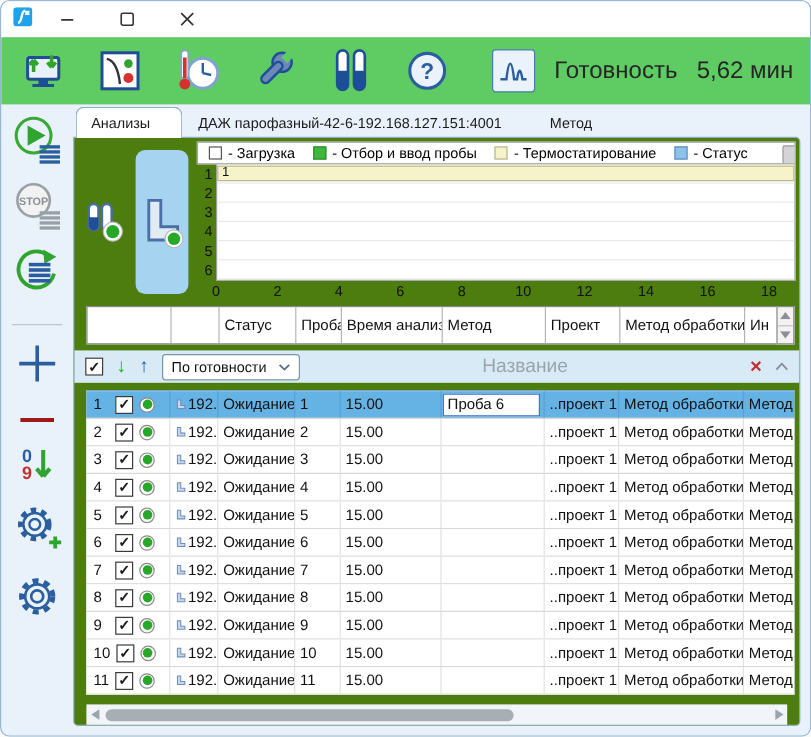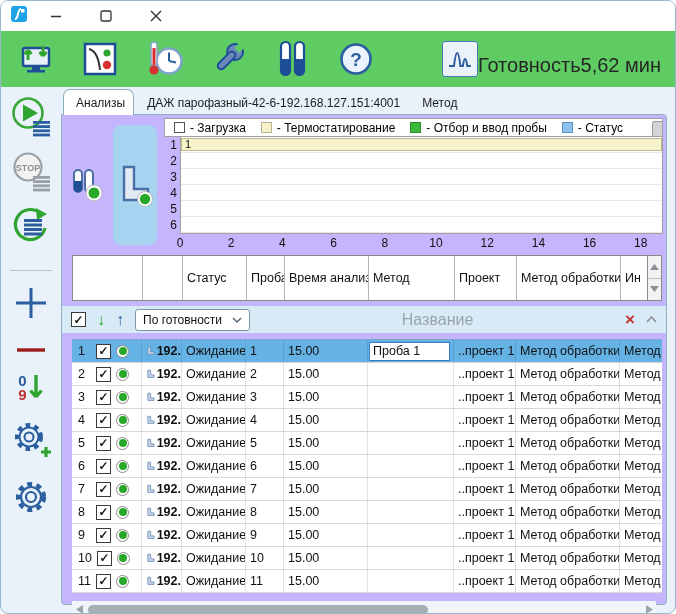--- a/index.html
+++ b/index.html
@@ -5,60 +5,60 @@
   *{margin:0;padding:0;box-sizing:border-box;font-family:"Liberation Sans",sans-serif;}
   html,body{width:676px;height:614px;background:#fff;}
   .window{width:676px;height:614px;border:1px solid #98B8D2;border-radius:8px;background:#E9F2FA;overflow:hidden;display:flex;flex-direction:column;}
   
   .titlebar{height:30px;background:#fff;display:flex;align-items:center;padding-left:10px;gap:8px;flex:0 0 auto;}
   .titlebar .title{font-size:12px;color:#1b1b1b;flex:1;white-space:nowrap;overflow:hidden;}
   .win-btn{width:42px;height:30px;display:flex;align-items:center;justify-content:center;background:transparent;border:none;cursor:default;}
   
   .toolbar{height:56px;background:#5ECC63;display:flex;align-items:center;padding:0 14px;gap:22px;flex:0 0 auto;}
   .tool-btn{width:42px;height:42px;display:flex;align-items:center;justify-content:center;background:transparent;border:none;}
-  .readiness{margin-left:auto;display:flex;align-items:flex-end;gap:0;}
+  .readiness{margin-left:auto;display:flex;align-items:center;gap:16px;}
   .readiness-box{width:36px;height:36px;background:#EAF2FB;border:1px solid #4A7AB5;border-radius:3px;display:flex;align-items:center;justify-content:center;}
   .readiness-txt{font-size:20px;color:#262626;}
   
   .body{flex:1;display:flex;min-height:0;}
   .sidebar{width:60px;display:flex;flex-direction:column;align-items:center;padding-top:8px;flex:0 0 auto;}
   .sb-btn{background:transparent;border:none;display:flex;align-items:flex-start;justify-content:center;margin-bottom:13px;}
   .sb-divider{width:42px;border-top:1px solid #B9C4CC;margin:8px 0 14px 0;}
   .renum{display:flex;align-items:center;gap:1px;}
   .renum .digits{display:flex;flex-direction:column;line-height:14px;font-weight:bold;font-size:15px;}
   .renum .d0{color:#2A5E9E;}
   .renum .d9{color:#C03030;}
   .main{flex:1;display:flex;flex-direction:column;padding-right:8px;min-width:0;}
   
   .tabbar{height:28px;display:flex;align-items:flex-end;padding-left:2px;flex:0 0 auto;}
-  .tab{font-size:12px;color:#1b1b1b;padding:6px 8px 5px 12px;border:1px solid transparent;border-bottom:none;white-space:nowrap;position:relative;}
+  .tab{font-size:12px;color:#1b1b1b;padding:6px 26px 5px 12px;border:1px solid transparent;border-bottom:none;white-space:nowrap;position:relative;}
   .tab.active{background:#fff;border-color:#8FAEBE;border-radius:7px 7px 0 0;z-index:3;}
   
-  .panel{flex:1;background:#c4b5fd;border:1px solid #8FAEBE;border-radius:0 4px 4px 4px;display:flex;flex-direction:column;min-height:0;margin-bottom:8px;margin-top:-1px;position:relative;z-index:1;}
+  .panel{flex:1;background:#4d7c0f;border:1px solid #8FAEBE;border-radius:0 4px 4px 4px;display:flex;flex-direction:column;min-height:0;margin-bottom:8px;margin-top:-1px;position:relative;z-index:1;}
   
   .chart-sec{display:flex;height:136px;flex:0 0 auto;padding-top:3px;}
   .devices{width:102px;display:flex;align-items:center;justify-content:center;gap:8px;flex:0 0 auto;}
   .device-btn{background:transparent;border:none;display:flex;align-items:center;justify-content:center;}
   .device-sampler{width:44px;height:120px;background:#A6D3EF;border-radius:8px;}
   .chart{flex:1;display:flex;flex-direction:column;min-width:0;padding-right:3px;}
   .legend{height:20px;background:#fff;border:1px solid #A0A0A0;display:flex;align-items:center;gap:15px;padding:0 9px;font-size:12px;position:relative;overflow:hidden;}
   .legend-item{display:flex;align-items:center;white-space:nowrap;}
   .sw{width:11px;height:11px;border:1px solid #555;display:inline-block;margin-right:5px;flex:0 0 auto;}
   .legend-stub{position:absolute;right:-2px;top:2px;width:12px;height:16px;background:#D4D4D4;border:1px solid #9a9a9a;border-radius:2px;}
   .plotwrap{flex:0 0 auto;display:flex;}
   .ylabels{width:16px;font-size:12px;color:#111;}
   .ylabel{height:16px;line-height:16px;text-align:right;padding-right:3px;}
   .plot{flex:1;background:#fff;border:1px solid #A0A0A0;border-top:none;position:relative;}
   .prow{height:16px;border-bottom:1px solid #E9E9E9;position:relative;}
   .gbar{position:absolute;top:1px;height:13px;background:#F6F2C9;border:1px solid #BDB98F;font-size:11px;line-height:11px;padding-left:3px;color:#111;}
   .xaxis{height:17px;position:relative;font-size:12px;color:#111;margin-left:16px;margin-right:3px;}
   .xtick{position:absolute;top:2px;transform:translateX(-50%);}
   
   .thead-wrap{margin:4px 4px 0 10px;position:relative;flex:0 0 auto;}
-  .thead{display:grid;grid-template-columns:70px 40px 64px 38px 84px 86px 62px 104px 1fr;height:46px;background:#fff;border:1px solid #8a8a8a;}
+  .thead{display:grid;grid-template-columns:70px 40px 64px 38px 84px 86px 62px 104px 1fr;height:32px;background:#fff;border:1px solid #8a8a8a;}
   .th{border-right:1px solid #b5b5b5;font-size:12.5px;color:#111;display:flex;align-items:center;padding-left:4px;overflow:hidden;white-space:nowrap;}
   .th:last-child{border-right:none;}
   .vspin{position:absolute;right:0;top:0;bottom:0;width:15px;background:#F2F2F2;border:1px solid #8a8a8a;display:flex;flex-direction:column;}
   .vspin button{flex:1;border:none;background:transparent;display:flex;align-items:center;justify-content:center;padding:0;}
   .vspin button:first-child{border-bottom:1px solid #c0c0c0;}
   
   .filter{height:27px;background:#D9EAF7;display:flex;align-items:center;gap:11px;padding:0 9px;margin-top:5px;flex:0 0 auto;}
   .cb{width:15px;height:15px;background:#fff;border:1px solid #3a3a3a;display:inline-flex;align-items:center;justify-content:center;font-size:12px;font-weight:bold;color:#1a1a1a;flex:0 0 auto;}
   .f-arrow{font-size:16px;font-weight:bold;background:transparent;border:none;line-height:16px;}
   .f-down{color:#2FA52F;}
@@ -72,21 +72,21 @@
   .trow{display:grid;grid-template-columns:70px 40px 64px 38px 84px 86px 62px 104px 1fr;height:23px;border-bottom:1px solid #D8D8D8;font-size:12.5px;color:#111;background:#fff;}
   .trow.sel{background:#65B2E5;}
   .trow.sel .cell{border-right-color:#5AA0D4;}
   .cell{display:flex;align-items:center;padding-left:4px;border-right:1px solid #E2E2E2;overflow:hidden;white-space:nowrap;}
   .cell:last-child{border-right:none;}
   .cell-num{gap:5px;padding-left:6px;}
   .cell-num .num{min-width:13px;}
   .dot{width:13px;height:13px;border-radius:50%;background:#fff;border:1px solid #8a8a8a;display:inline-flex;align-items:center;justify-content:center;flex:0 0 auto;}
   .dot::after{content:"";width:8px;height:8px;border-radius:50%;background:#28A828;}
   .editbox{background:#fff;border:1px solid #3C78C8;height:19px;flex:1;display:flex;align-items:center;padding-left:3px;margin-right:3px;color:#111;}
-  .cell-device{gap:2px;font-weight:bold;}
+  .cell-device{gap:2px;}
   
   .hscroll{height:17px;margin:8px 10px 0 10px;background:#F1F5F9;display:flex;align-items:center;position:relative;flex:0 0 auto;}
   .hs-arrow{width:14px;height:17px;background:transparent;border:none;display:flex;align-items:center;justify-content:center;}
   .hs-arrow.right{position:absolute;right:0;}
   .hs-thumb{position:absolute;left:16px;width:340px;height:10px;background:#A7AEB4;border-radius:5px;}
 </style>
 </head>
 <body>
 
 <div class="window">
@@ -282,26 +282,26 @@
             </button>
           </div>
           <div class="chart">
             <div class="legend" id="legend">
               <span class="legend-stub"></span>
             <span class="legend-item">
                   <span class="sw" style="background: rgb(255, 255, 255); border-color: rgb(85, 85, 85);"></span>
                   <span>- Загрузка</span>
                 </span>
                 <span class="legend-item">
+                  <span class="sw" style="background: rgb(61, 184, 61); border-color: rgb(46, 139, 46);"></span>
+                  <span>- Отбор и ввод пробы</span>
+                </span>
+                <span class="legend-item">
                   <span class="sw" style="background: rgb(246, 242, 201); border-color: rgb(184, 180, 142);"></span>
                   <span>- Термостатирование</span>
-                </span>
-                <span class="legend-item">
-                  <span class="sw" style="background: rgb(61, 184, 61); border-color: rgb(46, 139, 46);"></span>
-                  <span>- Отбор и ввод пробы</span>
                 </span>
                 <span class="legend-item">
                   <span class="sw" style="background: rgb(143, 194, 234); border-color: rgb(90, 143, 190);"></span>
                   <span>- Статус</span>
                 </span>
               </div>
             <div class="plotwrap">
               <div class="ylabels" id="ylabels">
                   <div class="ylabel">1</div>
                   <div class="ylabel">2</div>
@@ -391,21 +391,21 @@
               <div class="cell cell-device">
                 <svg width="14" height="14" viewBox="0 0 14 14">
                   <path d="M3 1 h4.5 v7.5 h5.5 v4 H3 z" fill="#C8D8EA" stroke="#6F8FB8" stroke-width="1.4"></path>
                 </svg>
                 <span>192.</span>
               </div>
               <div class="cell">Ожидание</div>
               <div class="cell">1</div>
               <div class="cell">15.00</div>
               <div class="cell" style="padding-left: 1px;">
-                <span class="editbox">Проба 1</span>
+                <span class="editbox">Проба 6</span>
               </div>
               <div class="cell">..проект 1</div>
               <div class="cell">Метод обработки</div>
               <div class="cell">Метод</div>
             </div>
             <div class="trow">
               <div class="cell cell-num">
                 <span class="num">2</span>
                 <span class="cb">✓</span>
                 <span class="dot"></span>

